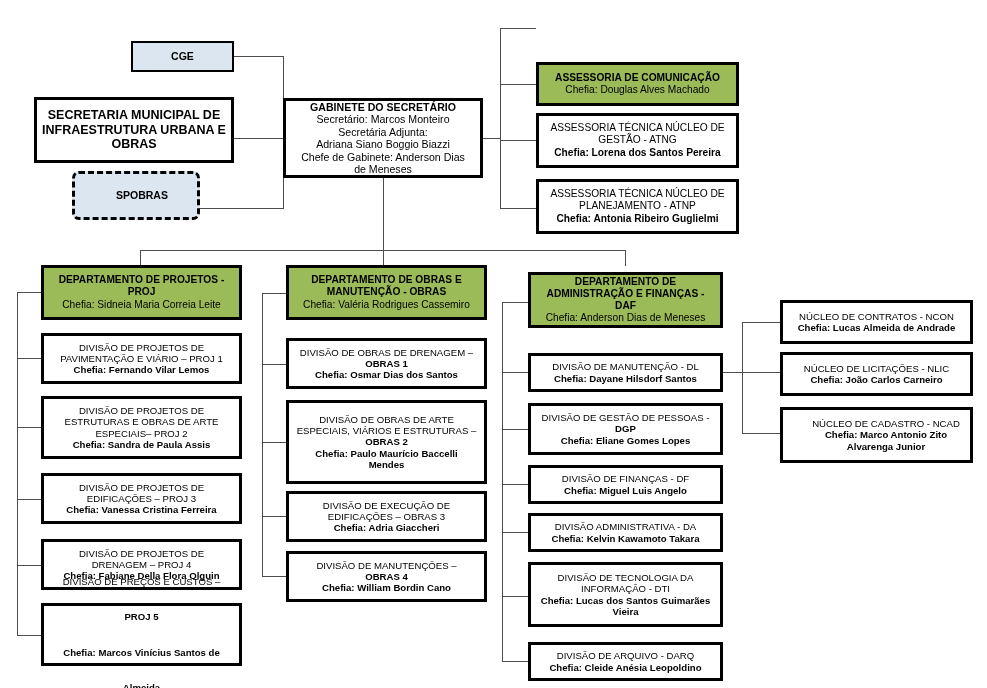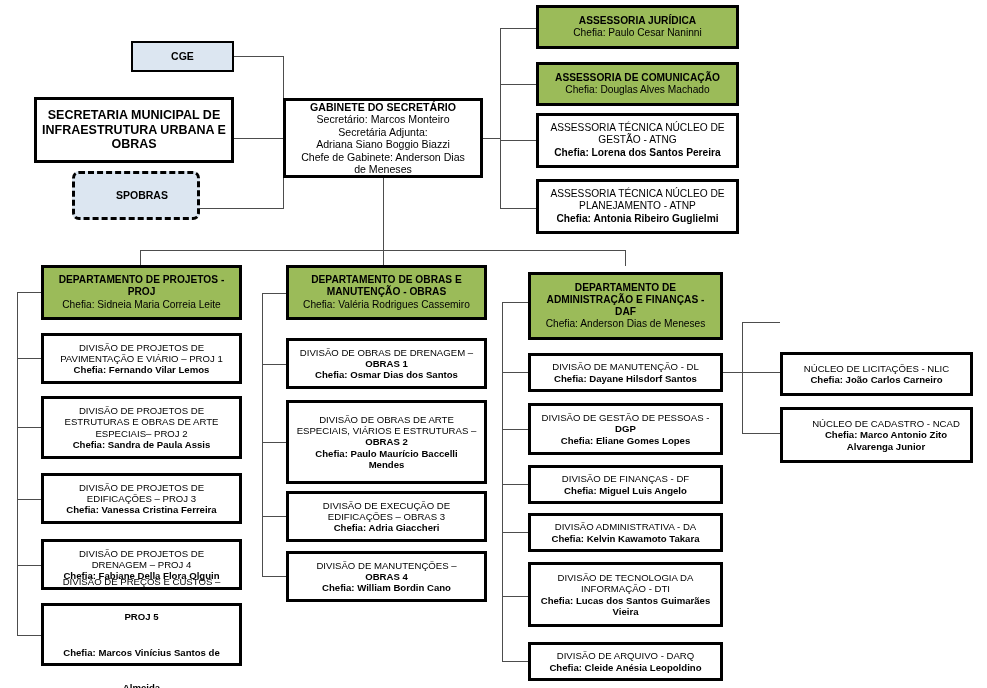--- a/index.html
+++ b/index.html
@@ -135,24 +135,20 @@
 
   <div class="node fs-gab" style="left:283px; top:98px; width:200px; height:80px;">
     <span class="t b">GABINETE DO SECRETÁRIO</span>
     <span class="t">Secretário: Marcos Monteiro</span>
     <span class="t">Secretária Adjunta:</span>
     <span class="t">Adriana Siano Boggio Biazzi</span>
     <span class="t">Chefe de Gabinete: Anderson Dias</span>
     <span class="t">de Meneses</span>
   </div>
 
-  <div class="node green fs-dept" style="left:536px; top:5px; width:203px; height:44px;">
-    <span class="t b">ASSESSORIA JURÍDICA</span>
-    <span class="t">Chefia: Paulo Cesar Naninni</span>
-  </div>
 
   <div class="node green fs-dept" style="left:536px; top:62px; width:203px; height:44px;">
     <span class="t b">ASSESSORIA DE COMUNICAÇÃO</span>
     <span class="t">Chefia: Douglas Alves Machado</span>
   </div>
 
   <div class="node fs-dept" style="left:536px; top:113px; width:203px; height:55px;">
     <span class="t">ASSESSORIA TÉCNICA NÚCLEO DE</span>
     <span class="t">GESTÃO - ATNG</span>
     <span class="t b">Chefia: Lorena dos Santos Pereira</span>
@@ -227,21 +223,21 @@
     <span class="t">EDIFICAÇÕES – OBRAS 3</span>
     <span class="t b">Chefia: Adria Giaccheri</span>
   </div>
 
   <div class="node fs-div" style="left:286px; top:551px; width:201px; height:51px;">
     <span class="t">DIVISÃO DE MANUTENÇÕES –</span>
     <span class="t b">OBRAS 4</span>
     <span class="t b">Chefia: William Bordin Cano</span>
   </div>
 
-  <div class="node green fs-dept" style="left:528px; top:272px; width:195px; height:68px;">
+  <div class="node green fs-dept" style="left:528px; top:272px; width:195px; height:56px;">
     <span class="t b">DEPARTAMENTO DE</span>
     <span class="t b">ADMINISTRAÇÃO E FINANÇAS -</span>
     <span class="t b">DAF</span>
     <span class="t">Chefia: Anderson Dias de Meneses</span>
   </div>
 
   <div class="node fs-div" style="left:528px; top:353px; width:195px; height:39px;">
     <span class="t">DIVISÃO DE MANUTENÇÃO - DL</span>
     <span class="t b">Chefia: Dayane Hilsdorf Santos</span>
   </div>
@@ -267,20 +263,24 @@
     <span class="t">INFORMAÇÃO - DTI</span>
     <span class="t b">Chefia: Lucas dos Santos Guimarães</span>
     <span class="t b">Vieira</span>
   </div>
 
   <div class="node fs-div" style="left:528px; top:642px; width:195px; height:39px;">
     <span class="t">DIVISÃO DE ARQUIVO - DARQ</span>
     <span class="t b">Chefia: Cleide Anésia Leopoldino</span>
   </div>
 
+  <div class="node fs-div" style="left:780px; top:300px; width:193px; height:44px;">
+    <span class="t">NÚCLEO DE CONTRATOS - NCON</span>
+    <span class="t b">Chefia: Lucas Almeida de Andrade</span>
+  </div>
 
   <div class="node fs-div" style="left:780px; top:352px; width:193px; height:44px;">
     <span class="t">NÚCLEO DE LICITAÇÕES - NLIC</span>
     <span class="t b">Chefia: João Carlos Carneiro</span>
   </div>
 
   <div class="node fs-div" style="left:780px; top:407px; width:193px; height:56px;padding-left:23px;">
     <span class="t">NÚCLEO DE CADASTRO - NCAD</span>
     <span class="t b">Chefia: Marco Antonio Zito</span>
     <span class="t b">Alvarenga Junior</span>

